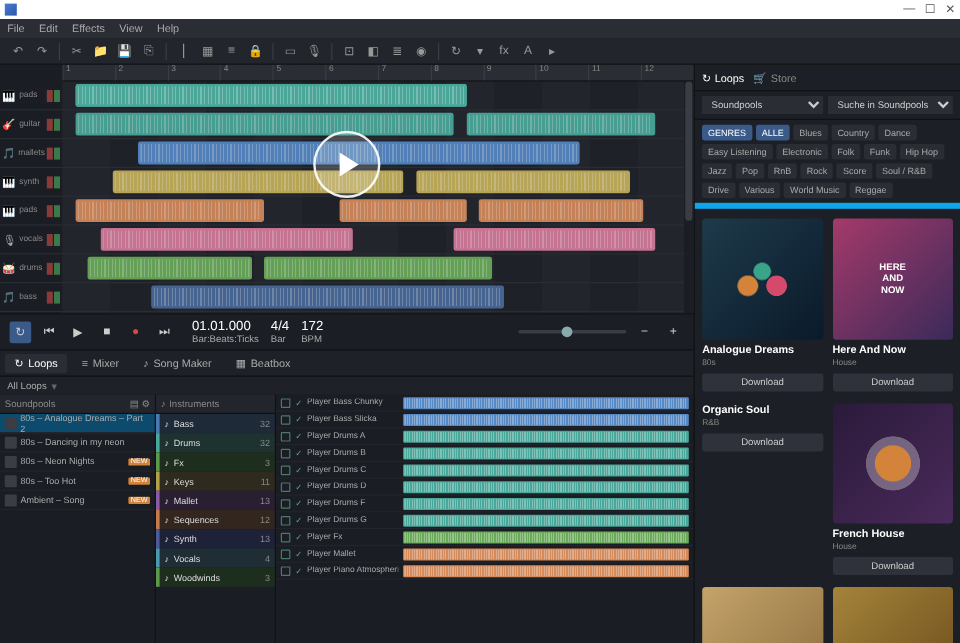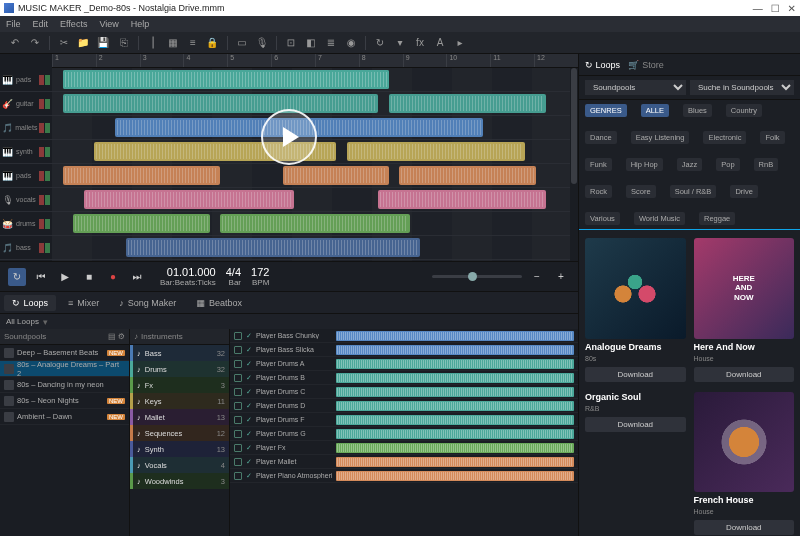--- a/index.html
+++ b/index.html
@@ -35,21 +35,21 @@
 .c-orange{background:#d48a5a}
 .c-pink{background:#d47a9a}
 .c-green{background:#6aaa5a}
 .c-dblue{background:#4a6a9a}
 .play-overlay{position:absolute;left:50%;top:40%;transform:translate(-50%,-50%);width:56px;height:56px;border-radius:50%;background:rgba(255,255,255,.18);border:2px solid rgba(255,255,255,.9);display:flex;align-items:center;justify-content:center;cursor:pointer}
 .play-overlay::after{content:"";border-left:16px solid #fff;border-top:10px solid transparent;border-bottom:10px solid transparent;margin-left:4px}
 .transport{height:30px;background:#1b1e24;display:flex;align-items:center;padding:0 8px;gap:6px;border-top:1px solid #111}
 .trbtn{width:18px;height:18px;display:flex;align-items:center;justify-content:center;color:#ccc;font-size:10px;cursor:pointer;border-radius:2px}
 .trbtn.active{background:#3a5a8a}
 .trinfo{display:flex;gap:10px;margin-left:8px;font-size:8px;color:#aaa}
-.trinfo div{text-align:right}
+.trinfo div{text-align:left}
 .trinfo .big{font-size:11px;color:#fff;font-weight:500}
 .trslider{width:90px;height:3px;background:#3a3d44;border-radius:2px;margin-left:auto;position:relative}
 .trslider::after{content:"";position:absolute;left:40%;top:-3px;width:9px;height:9px;border-radius:50%;background:#8aa}
 .tabs{height:22px;background:#1e2128;display:flex;align-items:center;padding:0 4px;gap:4px;border-top:1px solid #111}
 .tab{padding:3px 8px;font-size:9px;color:#aaa;cursor:pointer;display:flex;align-items:center;gap:4px}
 .tab.active{background:#2a2d34;color:#fff;border-radius:2px}
 .browser{flex:1;display:flex;min-height:0;background:#1a1d23}
 .bcol{display:flex;flex-direction:column;min-width:0}
 .bcol1{width:130px;border-right:1px solid #111}
 .bcol2{width:100px;border-right:1px solid #111}
@@ -75,21 +75,21 @@
 .loop-row .lname{width:76px;overflow:hidden;white-space:nowrap}
 .loop-row .pitch{width:8px;height:8px;border:1px solid #4a7a6a;border-radius:1px}
 .loop-row .wave{flex:1;height:10px;border-radius:1px;position:relative;overflow:hidden}
 .loop-row .wave::after{content:"";position:absolute;inset:1px;background:repeating-linear-gradient(to right,rgba(255,255,255,.3) 0,rgba(255,255,255,.3) 1px,transparent 1px,transparent 2px)}
 .right{width:222px;background:#1c1f25;display:flex;flex-direction:column;border-left:1px solid #111}
 .rtabs{height:22px;display:flex;align-items:center;padding:0 6px;gap:8px;border-bottom:1px solid #111}
 .rtab{font-size:9px;color:#888;cursor:pointer;display:flex;align-items:center;gap:3px}
 .rtab.active{color:#fff}
 .rfilter{padding:4px 6px;display:flex;gap:4px;font-size:8px;color:#888;border-bottom:1px solid #111}
 .rfilter select{background:#2a2d34;color:#ccc;border:none;font-size:8px;padding:2px 4px;flex:1}
-.rgenres{padding:4px 6px;display:flex;flex-wrap:wrap;gap:14px;border-bottom:1px solid #0ea5e9}
+.rgenres{padding:4px 6px;display:flex;flex-wrap:wrap;gap:3px;border-bottom:5px solid #0ea5e9}
 .gtag{padding:2px 5px;background:#2a2d34;border-radius:2px;font-size:7.5px;color:#aaa;cursor:pointer}
 .gtag.on{background:#3a5a8a;color:#fff}
 .rgrid{flex:1;overflow:auto;padding:8px 6px;display:grid;grid-template-columns:1fr 1fr;gap:10px 8px}
 .rcard{display:flex;flex-direction:column;gap:3px}
 .rcard .art{width:100%;aspect-ratio:1;border-radius:3px;position:relative;overflow:hidden;display:flex;align-items:center;justify-content:center;font-size:8px;font-weight:700;text-align:center;color:#fff}
 .art1{background:linear-gradient(135deg,#1e3a4a,#0a1a2a)}
 .art1::after{content:"";position:absolute;inset:20%;background:radial-gradient(circle at 30% 60%,#d4843a 0 15%,transparent 16%),radial-gradient(circle at 50% 40%,#3aa48a 0 15%,transparent 16%),radial-gradient(circle at 70% 60%,#d44a6a 0 15%,transparent 16%)}
 .art2{background:linear-gradient(135deg,#a43a6a,#3a2a5a);line-height:1.2}
 .art3{background:radial-gradient(circle at 50% 40%,#d4a47a 0 35%,#3a2a1a 60%);line-height:1.2}
 .art4{background:linear-gradient(135deg,#2a1a3a,#4a2a5a)}
@@ -100,21 +100,20 @@
 .rcard .sub{font-size:7px;color:#888}
 .rcard .dl{margin-top:2px;padding:3px 0;background:#2f323a;border-radius:2px;text-align:center;font-size:8px;color:#ccc;cursor:pointer}
 .scrollbar{position:absolute;right:0;top:14px;bottom:0;width:8px;background:#1a1d23}
 .sb-thumb{position:absolute;left:1px;right:1px;top:0;height:60%;background:#3a3d44;border-radius:3px}
 </style>
 </head>
 <body>
 
 <div class="title-bar">
   <div class="icon"></div>
-  <span>MUSIC MAKER _Demo-80s - Nostalgia Drive.mmm</span>
   <div class="win-btns">
     <span>—</span>
     <span>☐</span>
     <span>✕</span>
   </div>
 </div>
 
 <div class="menu-bar" id="menu-bar">
     <span>File</span>
     <span>Edit</span>
@@ -314,41 +313,41 @@
       <span style="margin-left:4px;color:#666">▾</span>
     </div>
 
     <div class="browser">
       <div class="bcol bcol1">
         <div class="bhdr">
             <span>Soundpools</span>
             <span style="margin-left:auto">▤ ⚙</span>
           </div>
         <div class="blist" id="splist">
-            <div class="bitem">
-              <div class="thumb"></div>
-              <span>Deep – Basement Beats</span>
-              <span class="badge new">NEW</span>
-            </div>
             <div class="bitem sel">
               <div class="thumb"></div>
               <span>80s – Analogue Dreams – Part 2</span>
             </div>
             <div class="bitem">
               <div class="thumb"></div>
               <span>80s – Dancing in my neon</span>
             </div>
             <div class="bitem">
               <div class="thumb"></div>
               <span>80s – Neon Nights</span>
               <span class="badge new">NEW</span>
             </div>
             <div class="bitem">
               <div class="thumb"></div>
-              <span>Ambient – Dawn</span>
+              <span>80s – Too Hot</span>
+              <span class="badge new">NEW</span>
+            </div>
+            <div class="bitem">
+              <div class="thumb"></div>
+              <span>Ambient – Song</span>
               <span class="badge new">NEW</span>
             </div>
           </div>
       </div>
       <div class="bcol bcol2">
         <div class="bhdr">
             <span style="margin-right:3px">♪</span>
             <span>Instruments</span>
           </div>
         <div class="blist" id="instlist">

